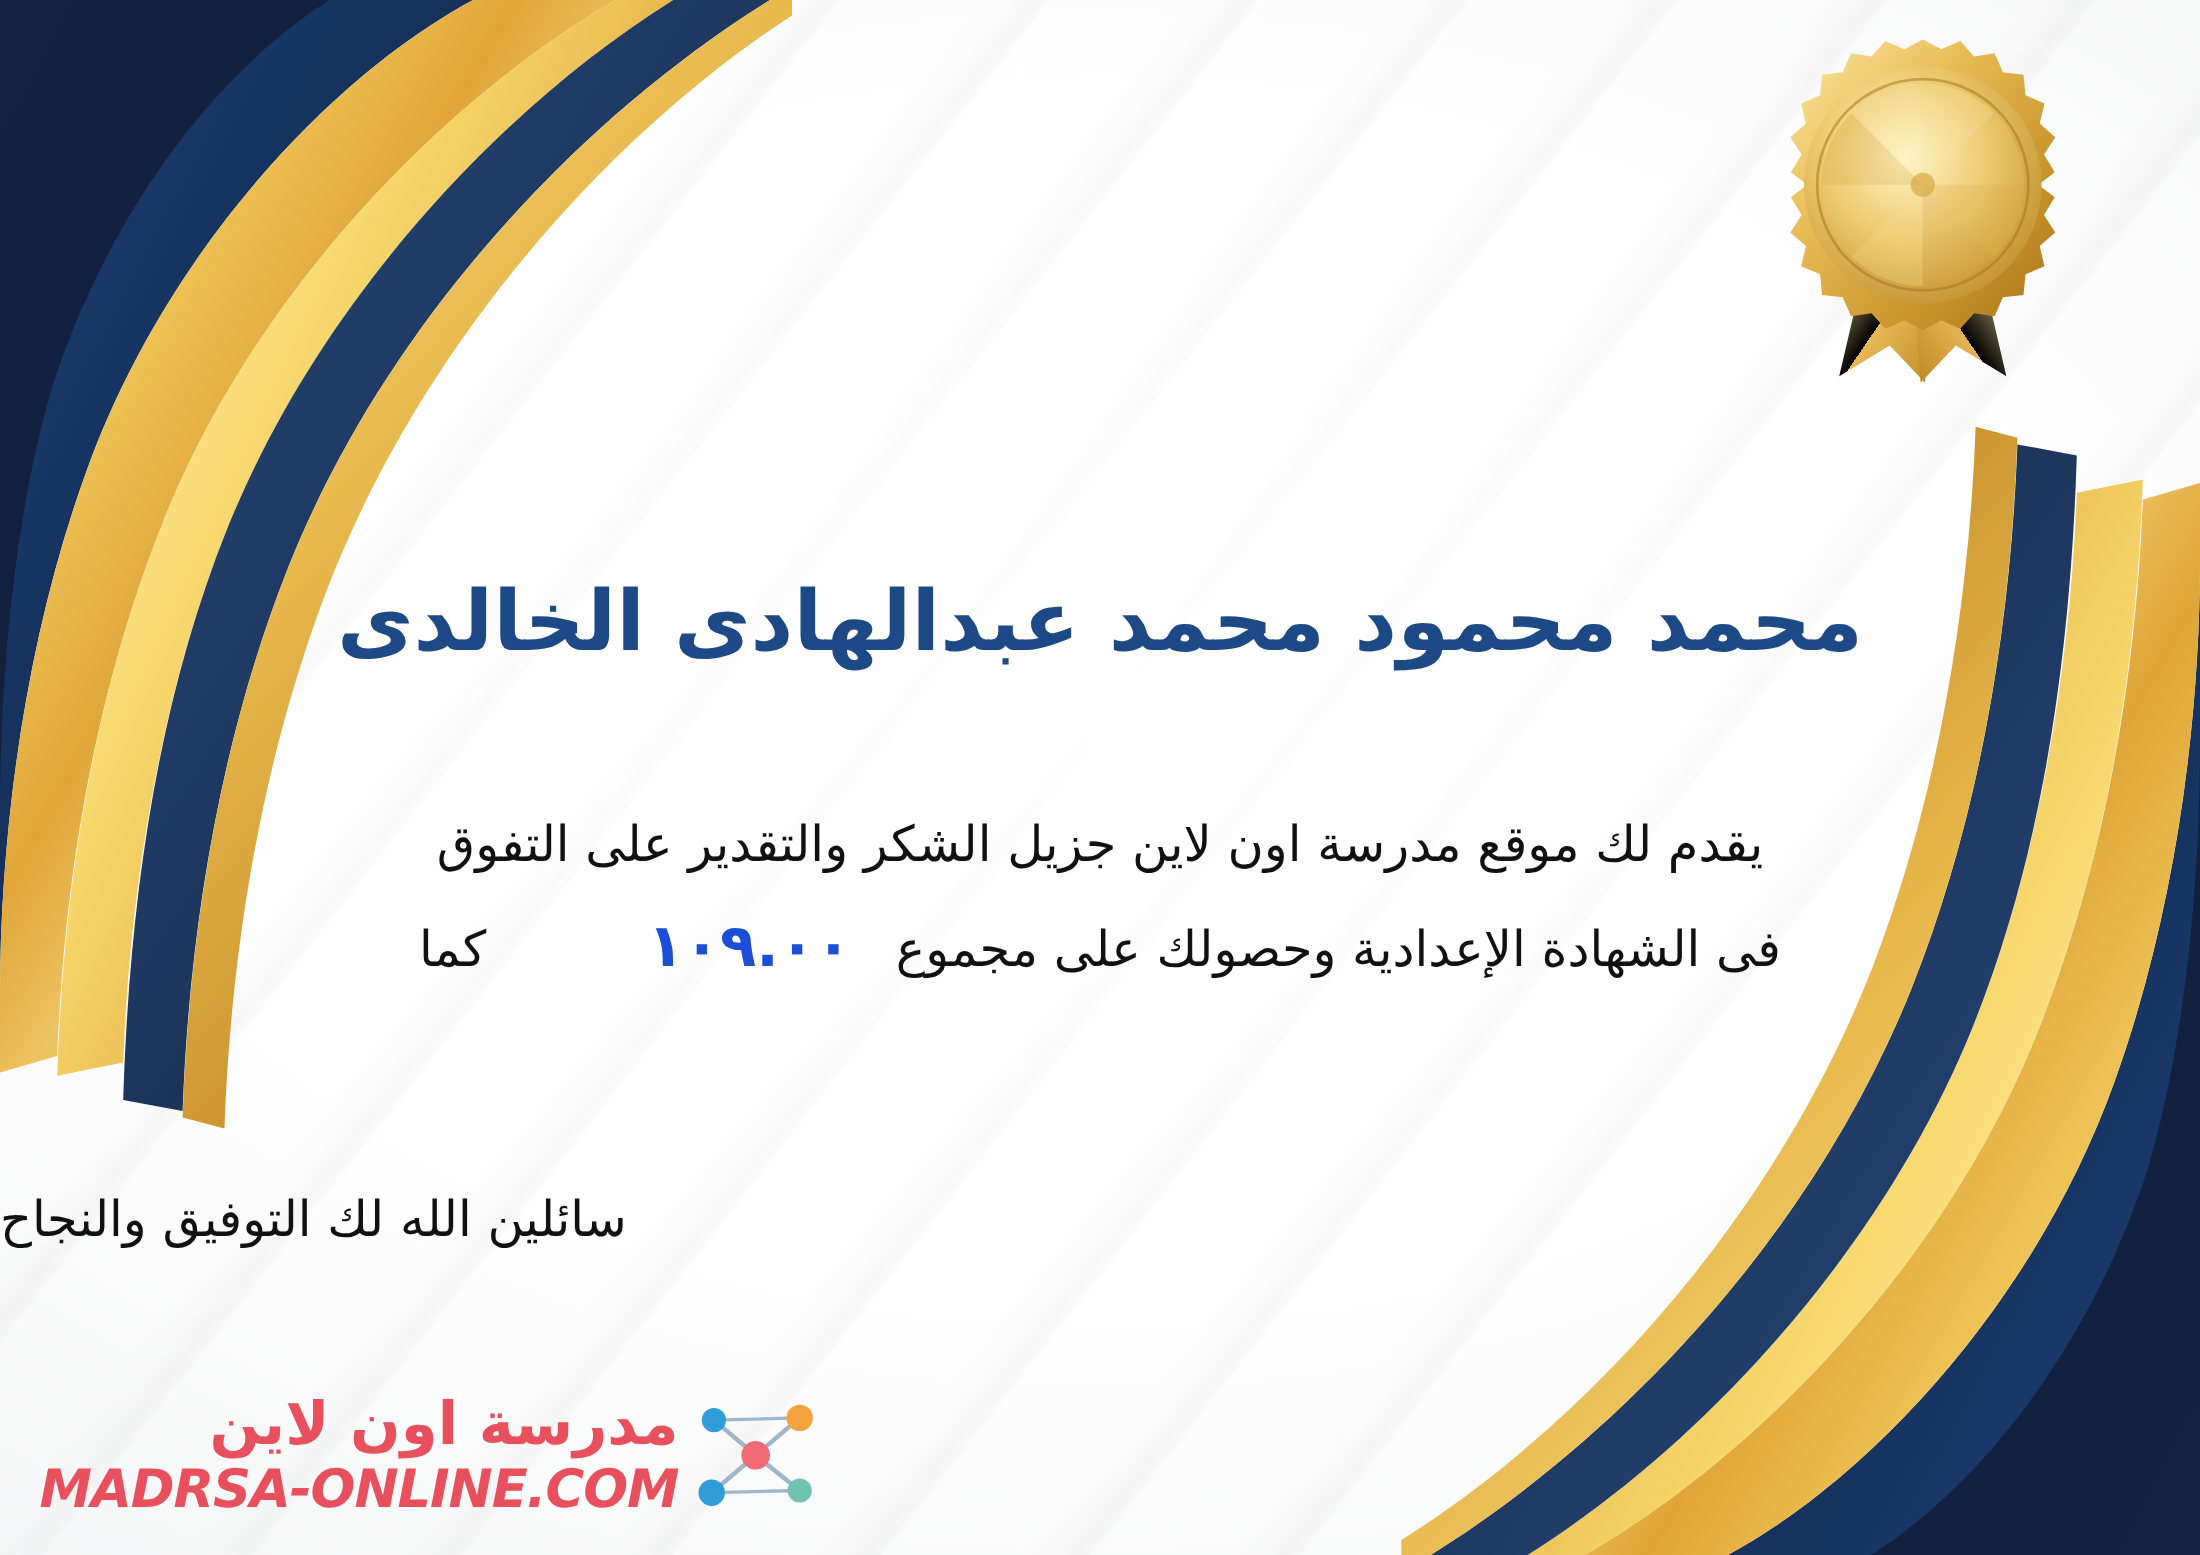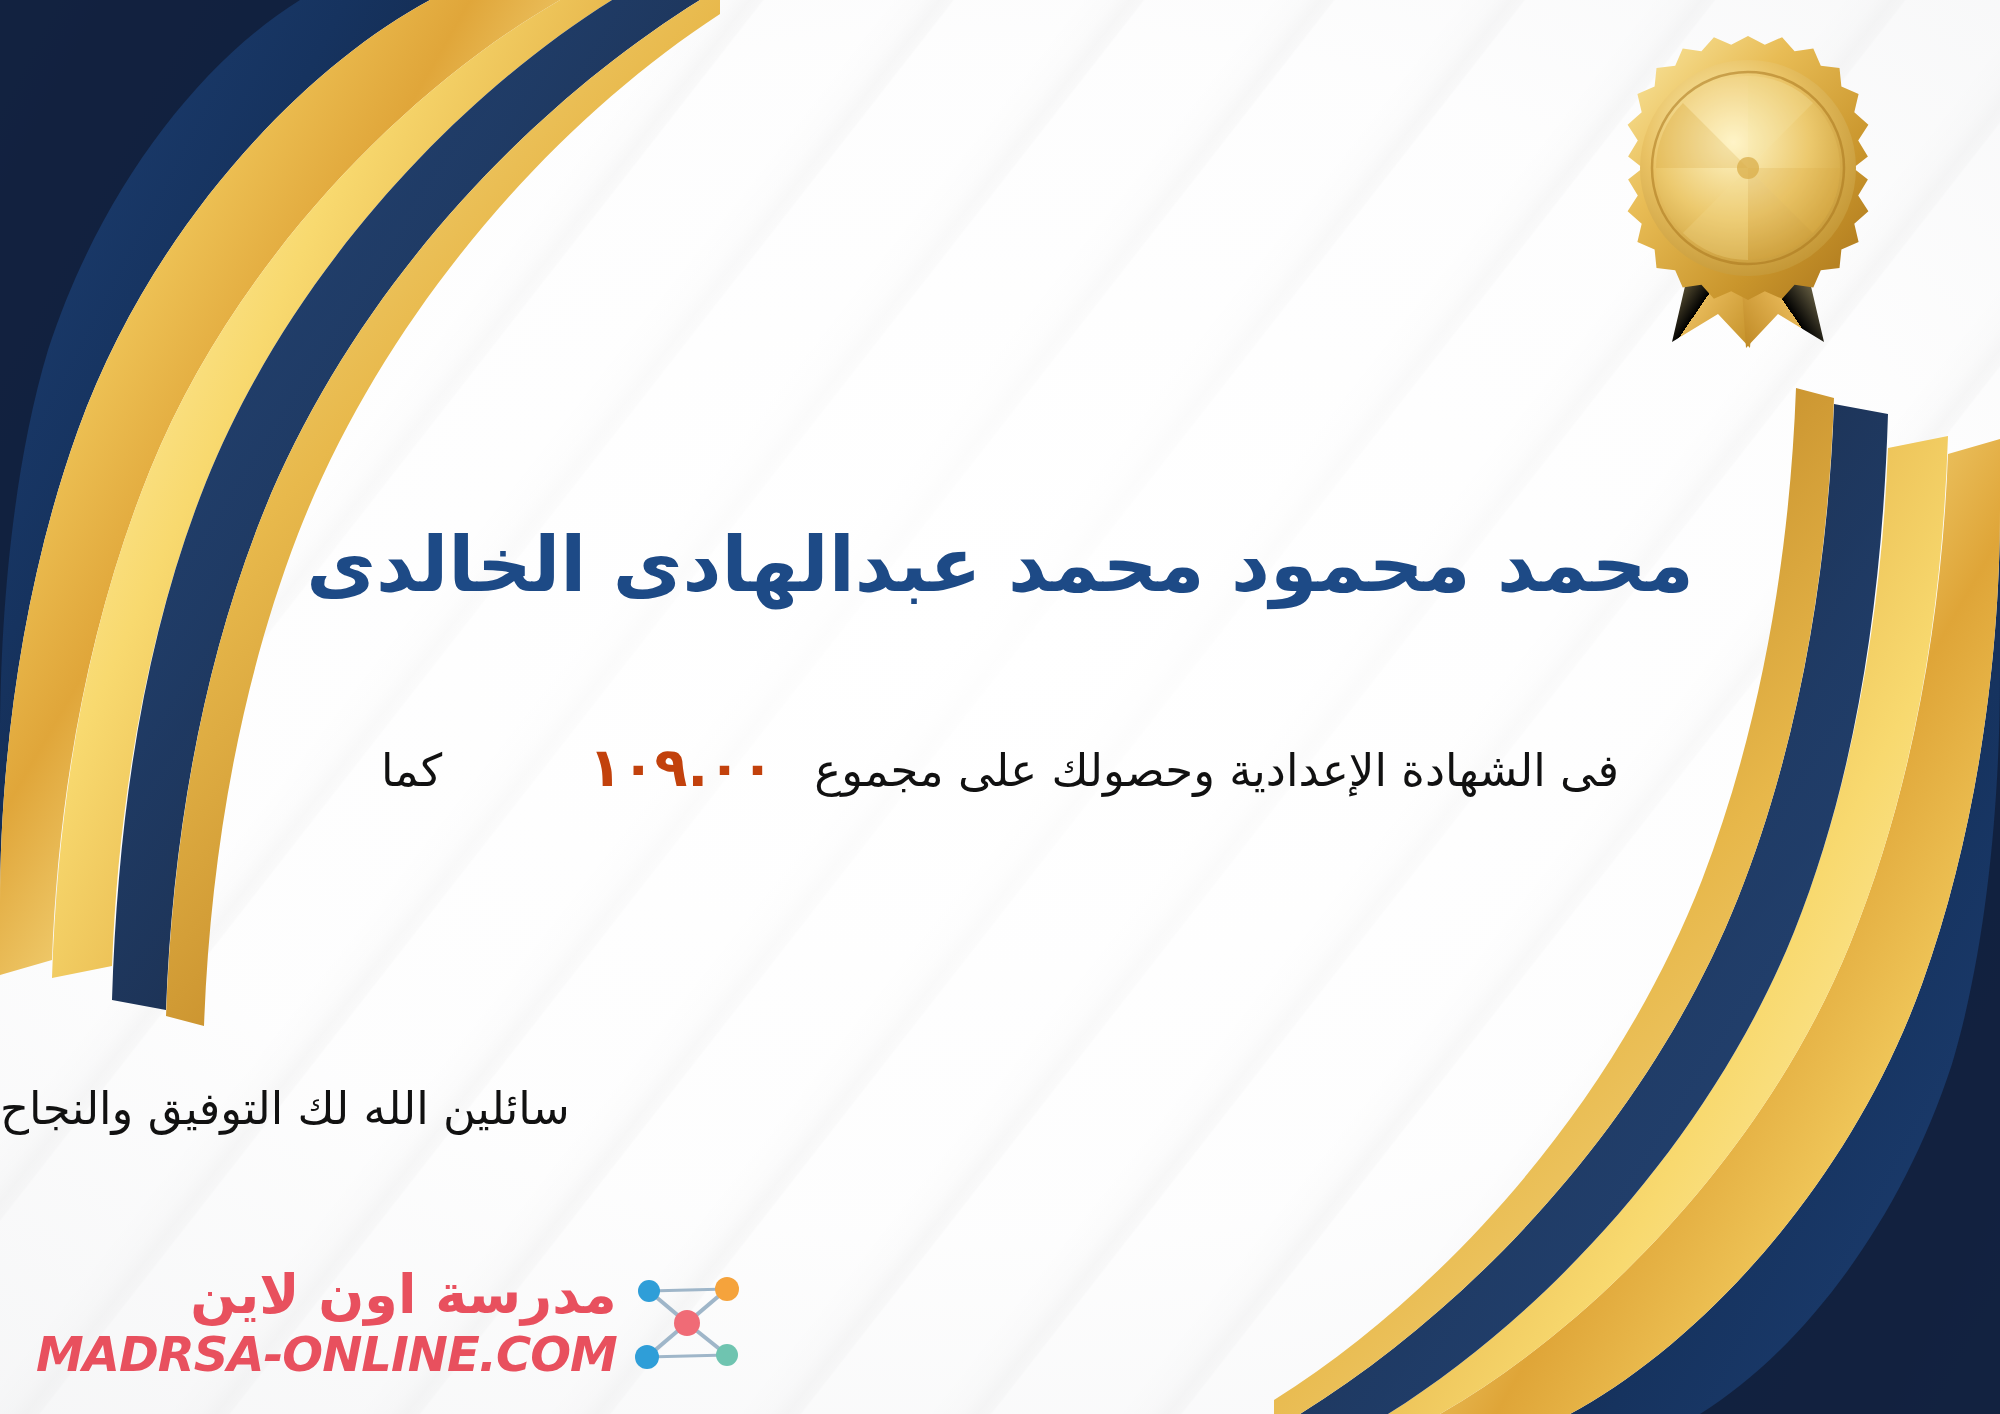--- a/index.html
+++ b/index.html
@@ -92,21 +92,21 @@
     right: 120px;
     text-align: center;
     direction: rtl;
     color: #111111;
     font-size: 45px;
     line-height: 92px;
     font-weight: 400;
   }
   .body-line { white-space: nowrap; }
   .score {
-    color: #c2410c;
+    color: #1d4ed8;
     font-weight: 700;
     font-size: 54px;
     padding: 0 26px;
     letter-spacing: 1px;
   }
   .gap-wide { display: inline-block; width: 92px; }
 
   .closing-line {
     position: absolute;
     top: 1082px;
@@ -331,20 +331,21 @@
       <circle r="11" fill="#d9ae49" opacity="0.75"></circle>
     </g>
   </svg>
 
   <div class="content">
 
 
     <div class="recipient-name">محمد محمود محمد عبدالهادى الخالدى</div>
 
     <div class="body-block">
+      <div class="body-line">يقدم لك موقع مدرسة اون لاين جزيل الشكر  والتقدير على التفوق</div>
       <div class="body-line">
         <span>فى الشهادة الإعدادية وحصولك على مجموع</span>
         <span class="score">١٠٩.٠٠</span>
         <span class="gap-wide"></span>
         <span>كما</span>
       </div>
     </div>
 
     <div class="closing-line">سائلين الله لك التوفيق  والنجاح</div>
   </div>

